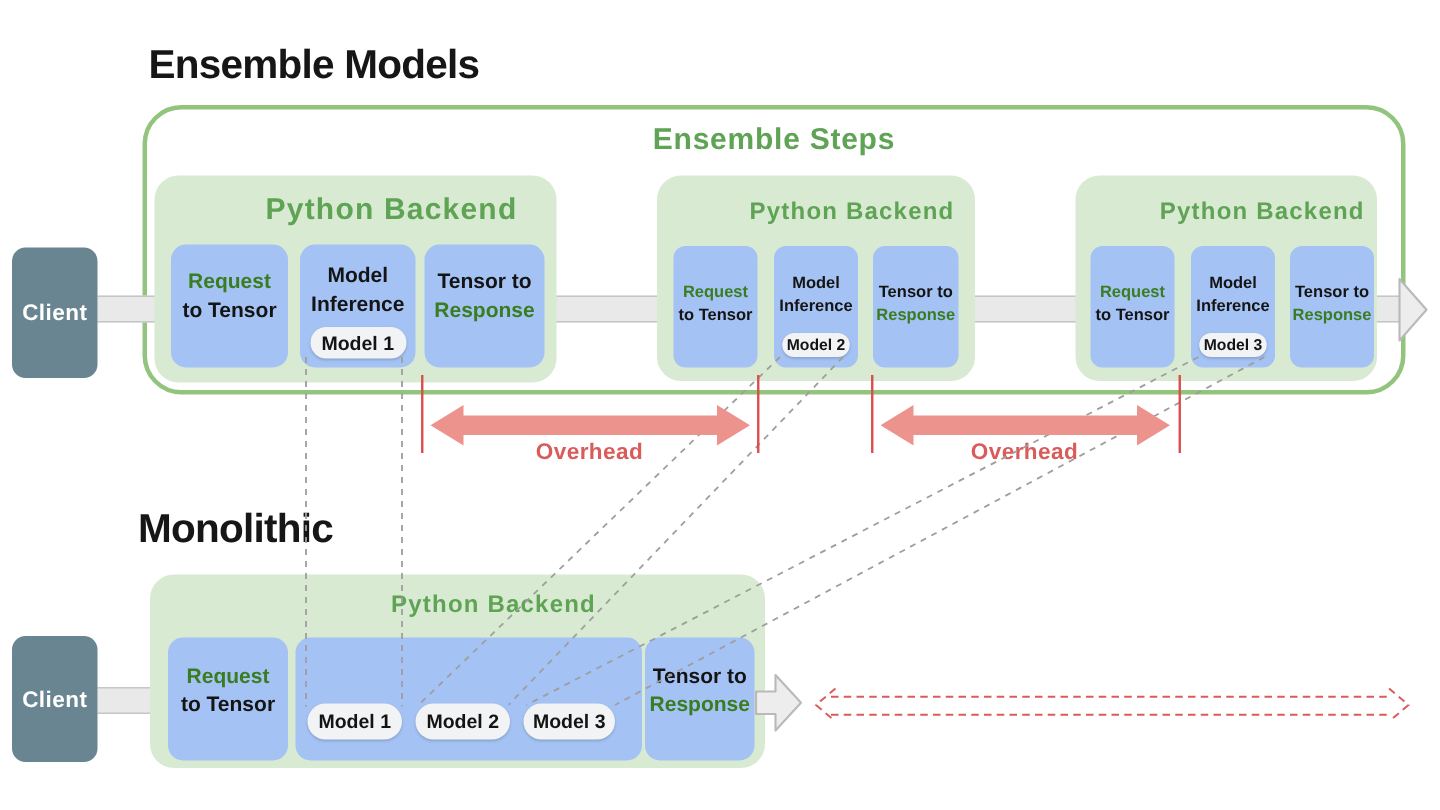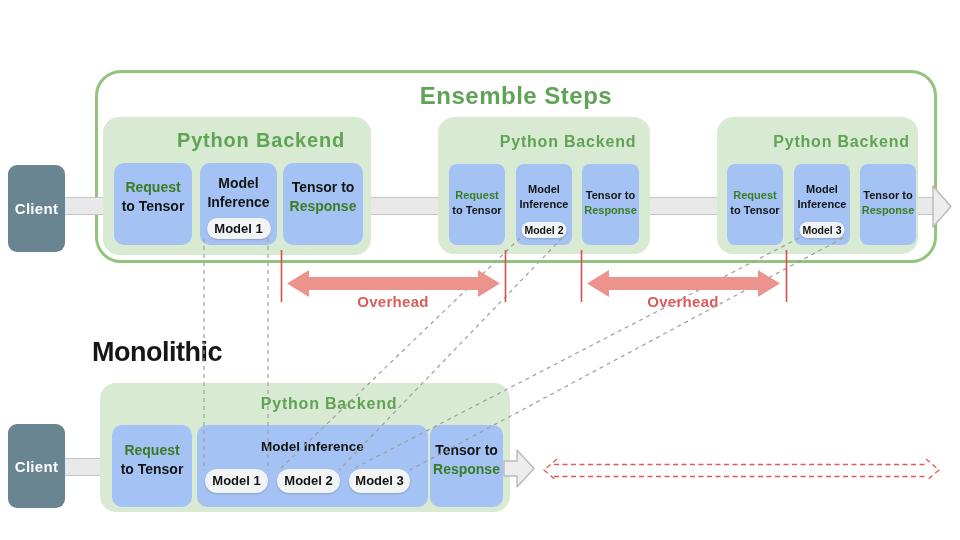--- a/index.html
+++ b/index.html
@@ -7,21 +7,21 @@
     position:relative;width:960px;height:540px;background:#fff;overflow:hidden;
     font-family:"Liberation Sans","DejaVu Sans",sans-serif;
   }
   .main-title{position:absolute;font-weight:bold;font-size:27px;letter-spacing:-0.5px;color:var(--title-black);}
   #ensemble-title{left:99px;top:28px;}
   #mono-title{left:92px;top:337px;}
 
   .outer-box{position:absolute;left:95px;top:70px;width:842px;height:193px;box-sizing:border-box;
     border:3px solid var(--green-border);border-radius:26px;background:#fff;z-index:1;}
   .outer-title{position:absolute;top:9px;left:0;width:100%;text-align:center;
-    font-weight:bold;font-size:24px;letter-spacing:0.5px;color:var(--green-title);}
+    font-weight:bold;font-size:20px;letter-spacing:0.5px;color:var(--green-title);}
 
   .band{position:absolute;background:var(--band-gray);box-sizing:border-box;
     border-top:1px solid var(--band-border);border-bottom:1px solid var(--band-border);z-index:2;}
   #band-top{left:65px;top:197px;width:870px;height:18px;}
   #band-bottom{left:65px;top:458px;width:46px;height:18px;}
 
   .client{position:absolute;background:var(--client-gray);color:#fff;font-weight:bold;font-size:15px;
     display:flex;align-items:center;justify-content:center;border-radius:9px;z-index:3;letter-spacing:0.3px;}
   #client-top{left:8px;top:165px;width:57px;height:87px;}
   #client-bottom{left:8px;top:424px;width:57px;height:84px;}
@@ -87,20 +87,21 @@
   .tick{stroke:var(--tick-red);stroke-width:1.6;}
   .oh-arrow{fill:var(--overhead-arrow);}
   .gray-head{fill:var(--arrowhead-fill);stroke:var(--arrowhead-stroke);stroke-width:1.4;stroke-linejoin:round;}
   .red-dash{stroke:var(--overhead-text);stroke-width:1.3;stroke-dasharray:5 3.5;fill:none;}
 </style>
 </head>
 <body>
 
 <div class="canvas">
 
+  <div class="main-title" id="ensemble-title">Ensemble Models</div>
   <div class="main-title" id="mono-title">Monolithic</div>
 
   <div class="outer-box">
     <div class="outer-title">Ensemble Steps</div>
   </div>
 
   <div class="band" id="band-top"></div>
   <div class="band" id="band-bottom"></div>
 
   <div class="client" id="client-top">Client</div>
@@ -157,21 +158,20 @@
     </div>
   </div>
 
   <div class="pb-box" id="pb-mono">
     <div class="pb-title sm">Python Backend</div>
     <div class="step lg st1">
       <span class="grn">Request</span><br>
       <span>to Tensor</span>
     </div>
     <div class="step lg st2">
-      <span class="inf-label">Model Inference</span>
       <span class="mono-pill" id="mono-pill-1">Model 1</span>
       <span class="mono-pill" id="mono-pill-2">Model 2</span>
       <span class="mono-pill" id="mono-pill-3">Model 3</span>
     </div>
     <div class="step lg st3">
       <span>Tensor to</span><br>
       <span class="grn">Response</span>
     </div>
   </div>
 

